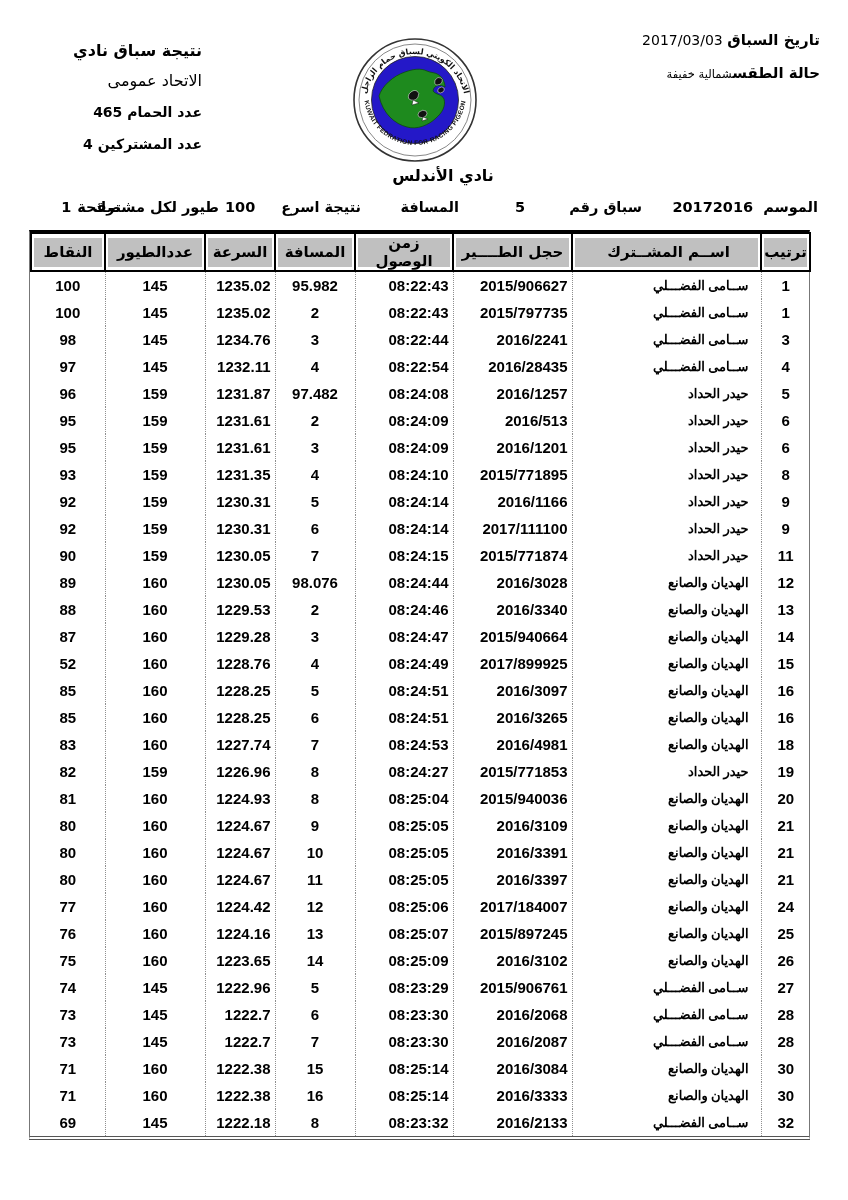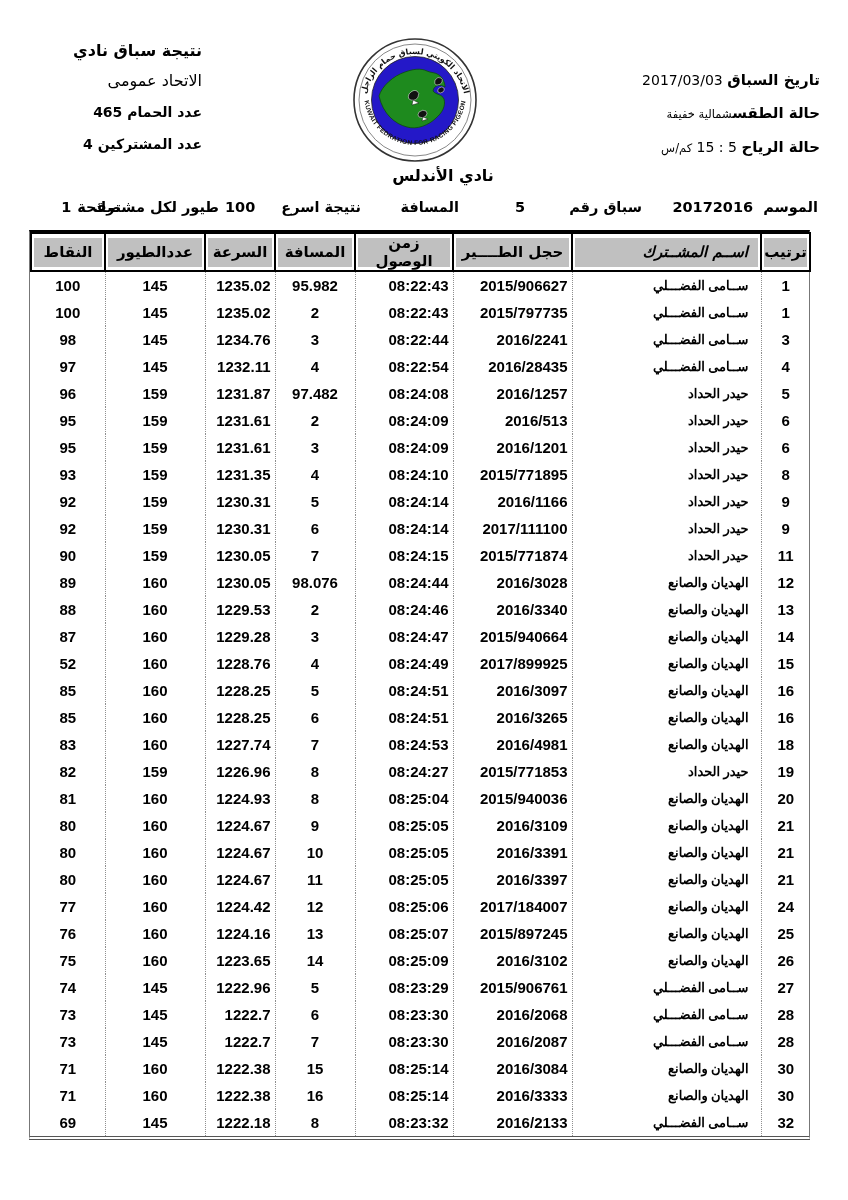--- a/index.html
+++ b/index.html
@@ -13,21 +13,21 @@
   
   .hdr-left{position:absolute;top:36px;left:30px;width:172px;text-align:right;direction:rtl;}
   .hdr-left .l1{font-size:16px;font-weight:bold;line-height:30px;}
   .hdr-left .l2{font-size:16px;line-height:30px;}
   .hdr-left .l3,.hdr-left .l4{font-size:14px;font-weight:bold;line-height:32px;}
 
   
   .logo{position:absolute;top:36px;left:351px;width:128px;height:128px;}
 
   
-  .hdr-right{position:absolute;top:24px;right:28px;width:240px;text-align:right;direction:rtl;margin-top:40px;}
+  .hdr-right{position:absolute;top:24px;right:28px;width:240px;text-align:right;direction:rtl;}
   .hdr-right .line{font-size:14px;line-height:33px;white-space:nowrap;}
   .hdr-right .lbl{font-weight:bold;font-size:15px;}
   .hdr-right .sm{font-size:11.5px;}
 
   
   .club-title{position:absolute;top:166px;left:38px;right:0;text-align:center;
     font-size:16px;font-weight:bold;direction:rtl;}
 
   
   .meta{position:absolute;top:196px;height:22px;direction:rtl;display:flex;align-items:center;
@@ -42,21 +42,21 @@
     border-top:2px solid #000;border-left:1.5px solid #777;border-right:1.5px solid #777;
     border-bottom:4px double #555;}
   table{border-collapse:collapse;table-layout:fixed;width:100%;direction:rtl;}
   col.c-rank{width:49px;} col.c-name{width:189px;} col.c-ring{width:119px;}
   col.c-time{width:98px;} col.c-dist{width:80px;} col.c-speed{width:70px;}
   col.c-birds{width:100px;} col.c-pts{width:74px;}
   thead th{border:2px solid #000;height:36px;padding:0;background:#fff;}
   thead .hcell{background:#c0c0c0;margin:2px;height:29px;display:flex;align-items:center;
     justify-content:center;font-weight:bold;font-size:15px;
     font-family:"DejaVu Sans","Liberation Sans",sans-serif;text-align:center;}
-  thead .hcell.hname{justify-content:flex-start;padding-right:10px;font-style:italic;}
+  thead .hcell.hname{justify-content:flex-start;padding-right:28px;}
   tbody td{height:27px;padding:0 3px;font-size:15px;font-weight:bold;vertical-align:middle;
     border-left:1px dotted #8f8f8f;white-space:nowrap;}
   tbody td:last-child{border-left:none;}
   td.t-c{text-align:center;} 
   
   td.num-right{text-align:right;direction:ltr;padding-right:4px;}
   td.name-cell{font-family:Liberation Serif, serif;font-size:13px;
     padding-right:12px;}
 </style>
 </head>
@@ -105,21 +105,20 @@
     </text>
     <text font-size="6.4" font-weight="bold" fill="#111" letter-spacing="0.4" font-family="Liberation Sans,sans-serif">
       <textPath href="#arcBottom" startOffset="50%" text-anchor="middle">KUWAIT FEDRATION FOR RACING PIGEON</textPath>
     </text>
   </svg>
 </div>
 
 <div class="hdr-right ar">
   <div class="line"><span class="lbl">تاريخ السباق</span> <span>2017/03/03</span></div>
   <div class="line"><span class="lbl">حالة الطقس</span><span class="sm">شمالية خفيفة</span></div>
-  <div class="line"><span class="lbl">حالة الرياح</span> <span>5 : 15</span> <span class="sm">كم/س</span></div>
 </div>
 
 <div class="club-title ar">نادي الأندلس</div>
 
 <div class="meta ar" style="right:30px;">
   <span>الموسم</span>
     <span class="gap-sm"></span>
     <span>20172016</span>
 </div>
 <div class="meta ar" style="right:206px;">

